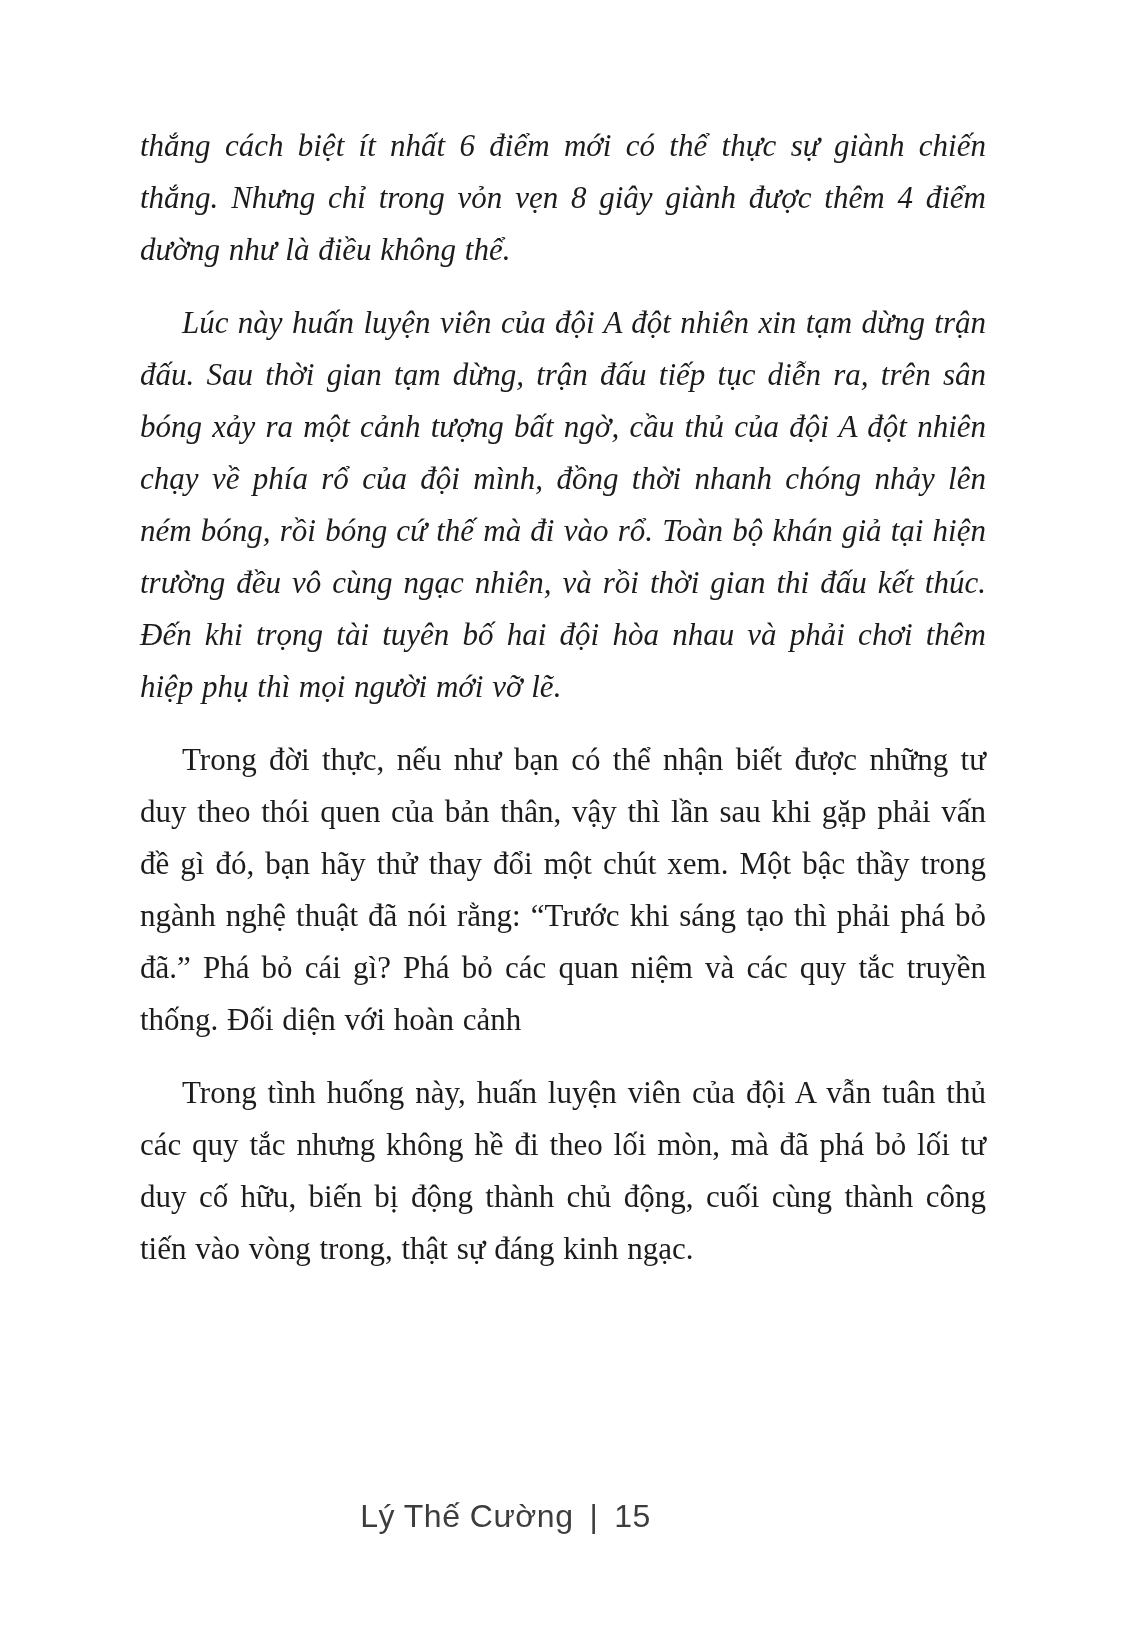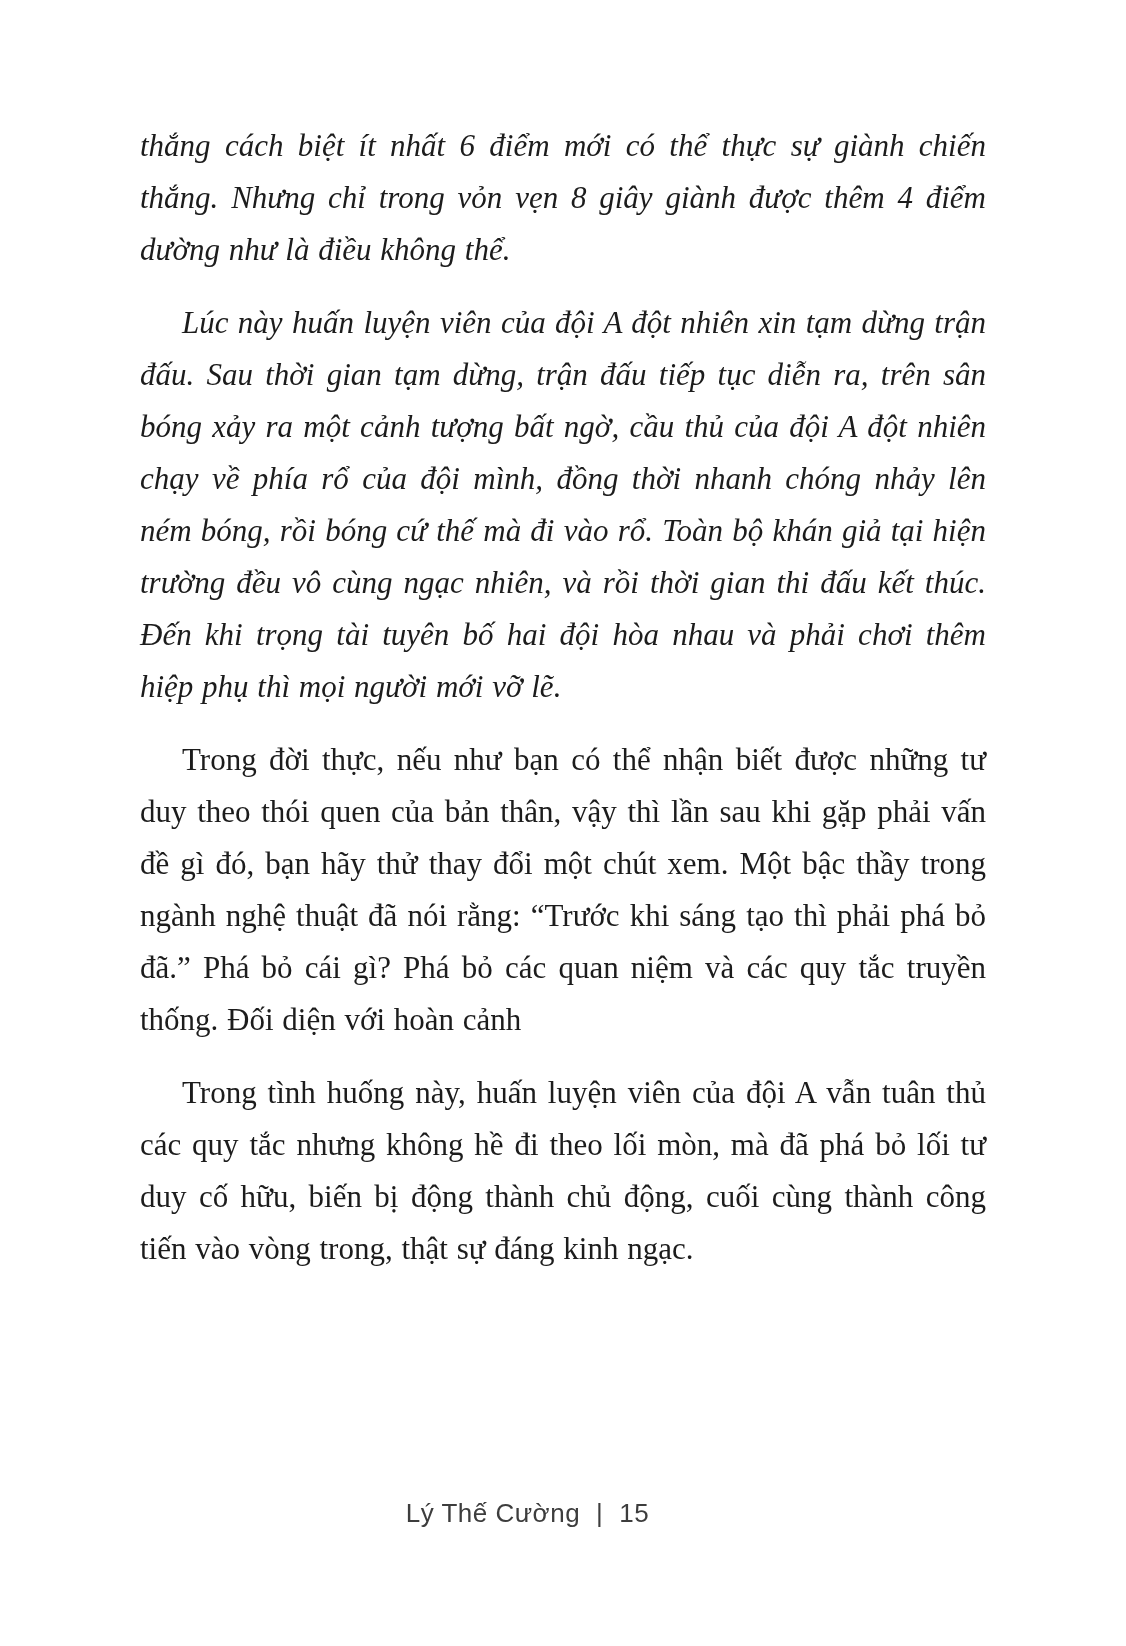--- a/index.html
+++ b/index.html
@@ -6,21 +6,20 @@
     margin: 0;
     padding: 0;
     background: #ffffff;
   }
   .page {
     position: relative;
     width: 1011px;
     height: 1646px;
     background: #ffffff;
     overflow: hidden;
-    padding-left: 44px;
   }
   .text-block {
     position: absolute;
     left: 140px;
     top: 120px;
     width: 846px;
   }
   .para {
     font-family: "Liberation Serif", "DejaVu Serif", serif;
     font-size: 31px;
@@ -37,21 +36,21 @@
   .para.no-indent {
     text-indent: 0;
   }
   .footer {
     position: absolute;
     left: 0;
     top: 1498px;
     width: 100%;
     text-align: center;
     font-family: "Liberation Sans", "DejaVu Sans", sans-serif;
-    font-size: 26px;
+    font-size: 32px;
     color: #3d3d3d;
     letter-spacing: 0.5px;
   }
   .footer .sep {
     display: inline-block;
     margin: 0 16px;
     color: #3d3d3d;
   }
 </style>
 </head>

